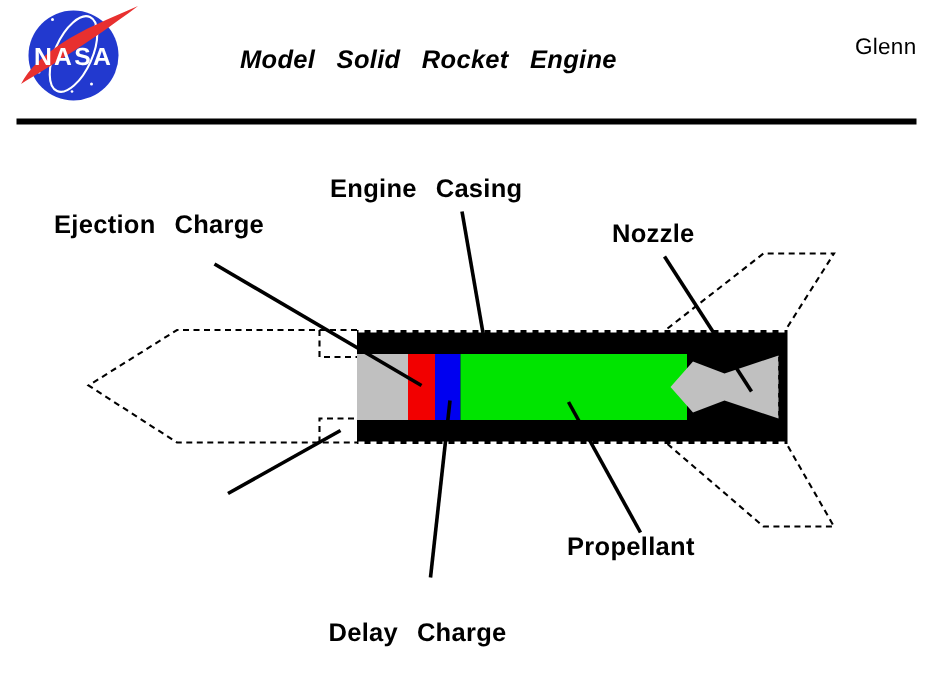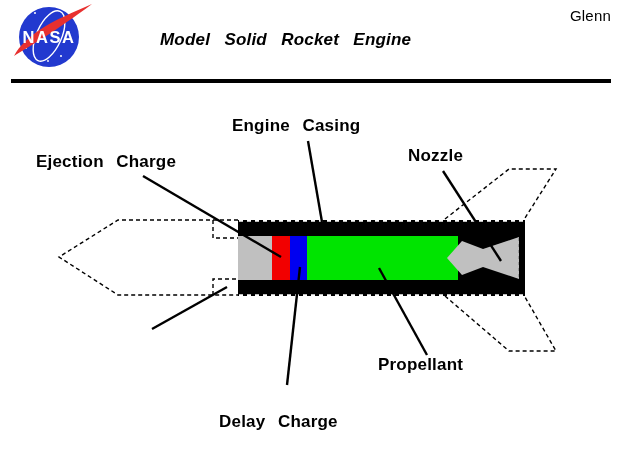--- a/index.html
+++ b/index.html
@@ -6,34 +6,34 @@
   .page{
     position:relative;width:620px;height:466px;background:#ffffff;overflow:hidden;
     font-family:"Liberation Sans", sans-serif;color:#000;
   }
   .page-title{
     position:absolute;left:160px;top:30px;
     font-size:17px;font-weight:700;font-style:italic;
     word-spacing:0.55em;letter-spacing:0.2px;white-space:nowrap;
   }
   .org-block{
-    position:absolute;right:9px;top:6px;text-align:right;
+    position:absolute;right:9px;top:22px;text-align:right;
     font-size:15px;line-height:19px;font-weight:400;letter-spacing:0.2px;
   }
   .header-rule{
     position:absolute;left:11px;top:79px;width:600px;height:4px;background:#000;
   }
   .diagram-svg{position:absolute;left:0;top:0;}
   .logo-svg{position:absolute;left:4px;top:0;}
   .callout{
     position:absolute;font-size:17px;font-weight:700;
     word-spacing:0.45em;letter-spacing:0.2px;white-space:pre;
   }
-  .cl-ejection{left:36px;top:152px;}
-  .cl-casing{left:232px;top:116px;}
+  .cl-ejection{left:36px;top:140px;}
+  .cl-casing{left:220px;top:116px;}
   .cl-nozzle{left:408px;top:146px;}
   .cl-mount{left:54px;top:335px;}
   .cl-propellant{left:378px;top:355px;}
   .cl-delay{left:219px;top:395px;margin-top:17px;}
 </style>
 </head>
 <body>
 
 <div class="page">
 

